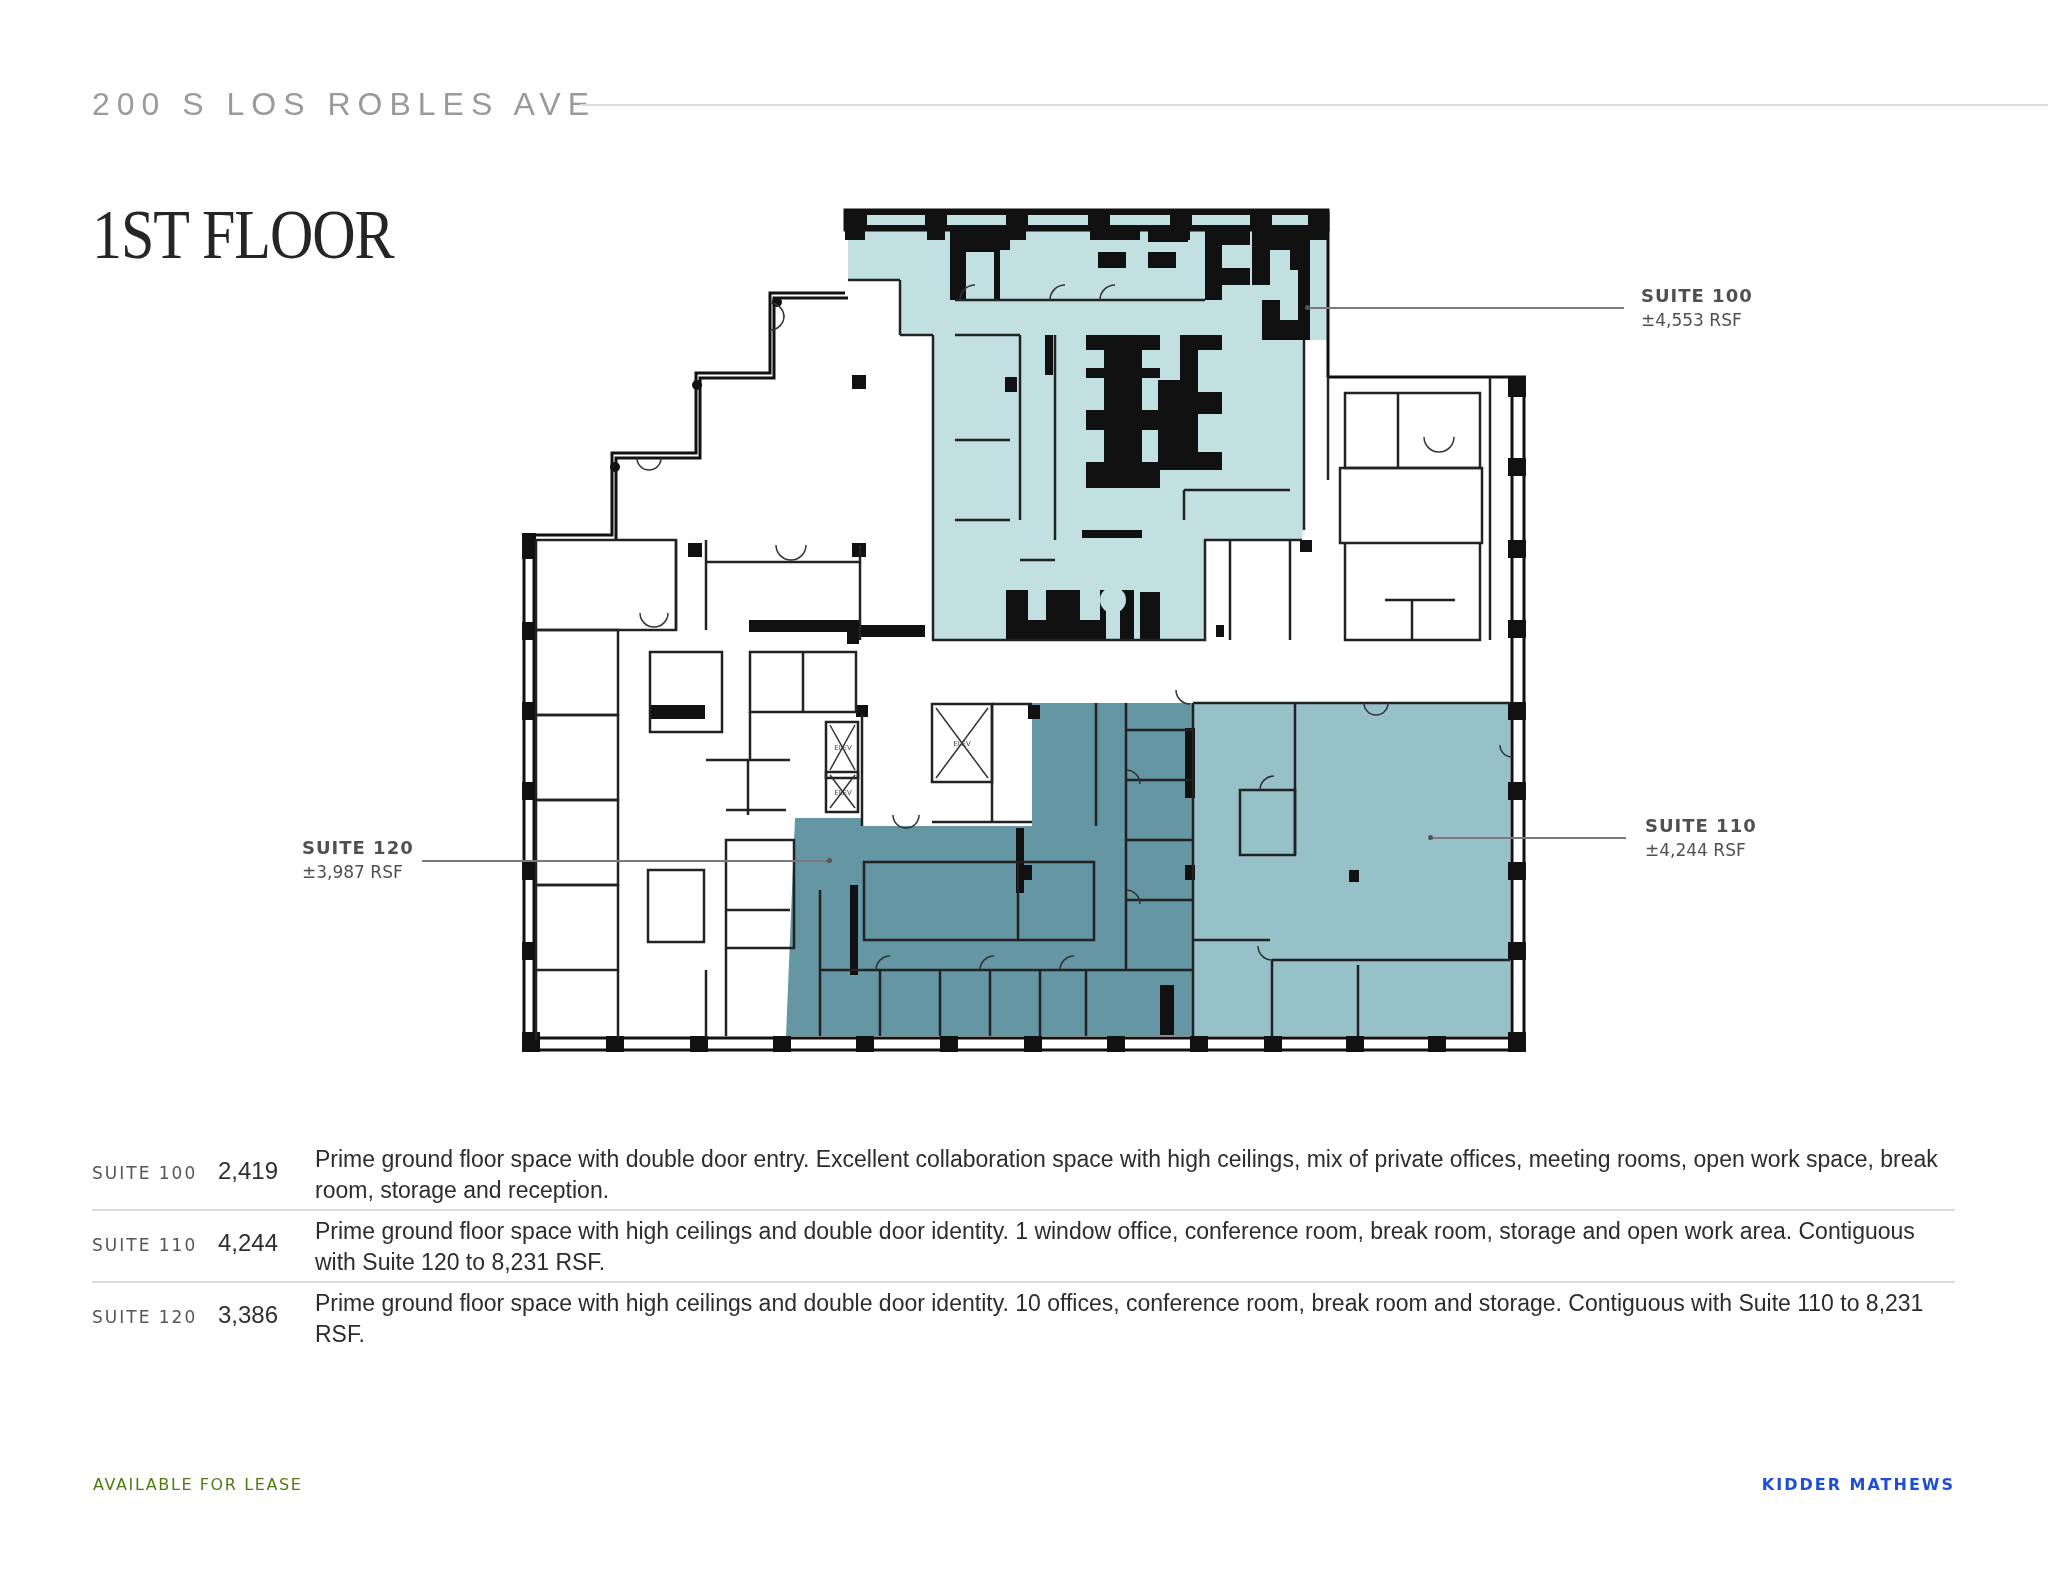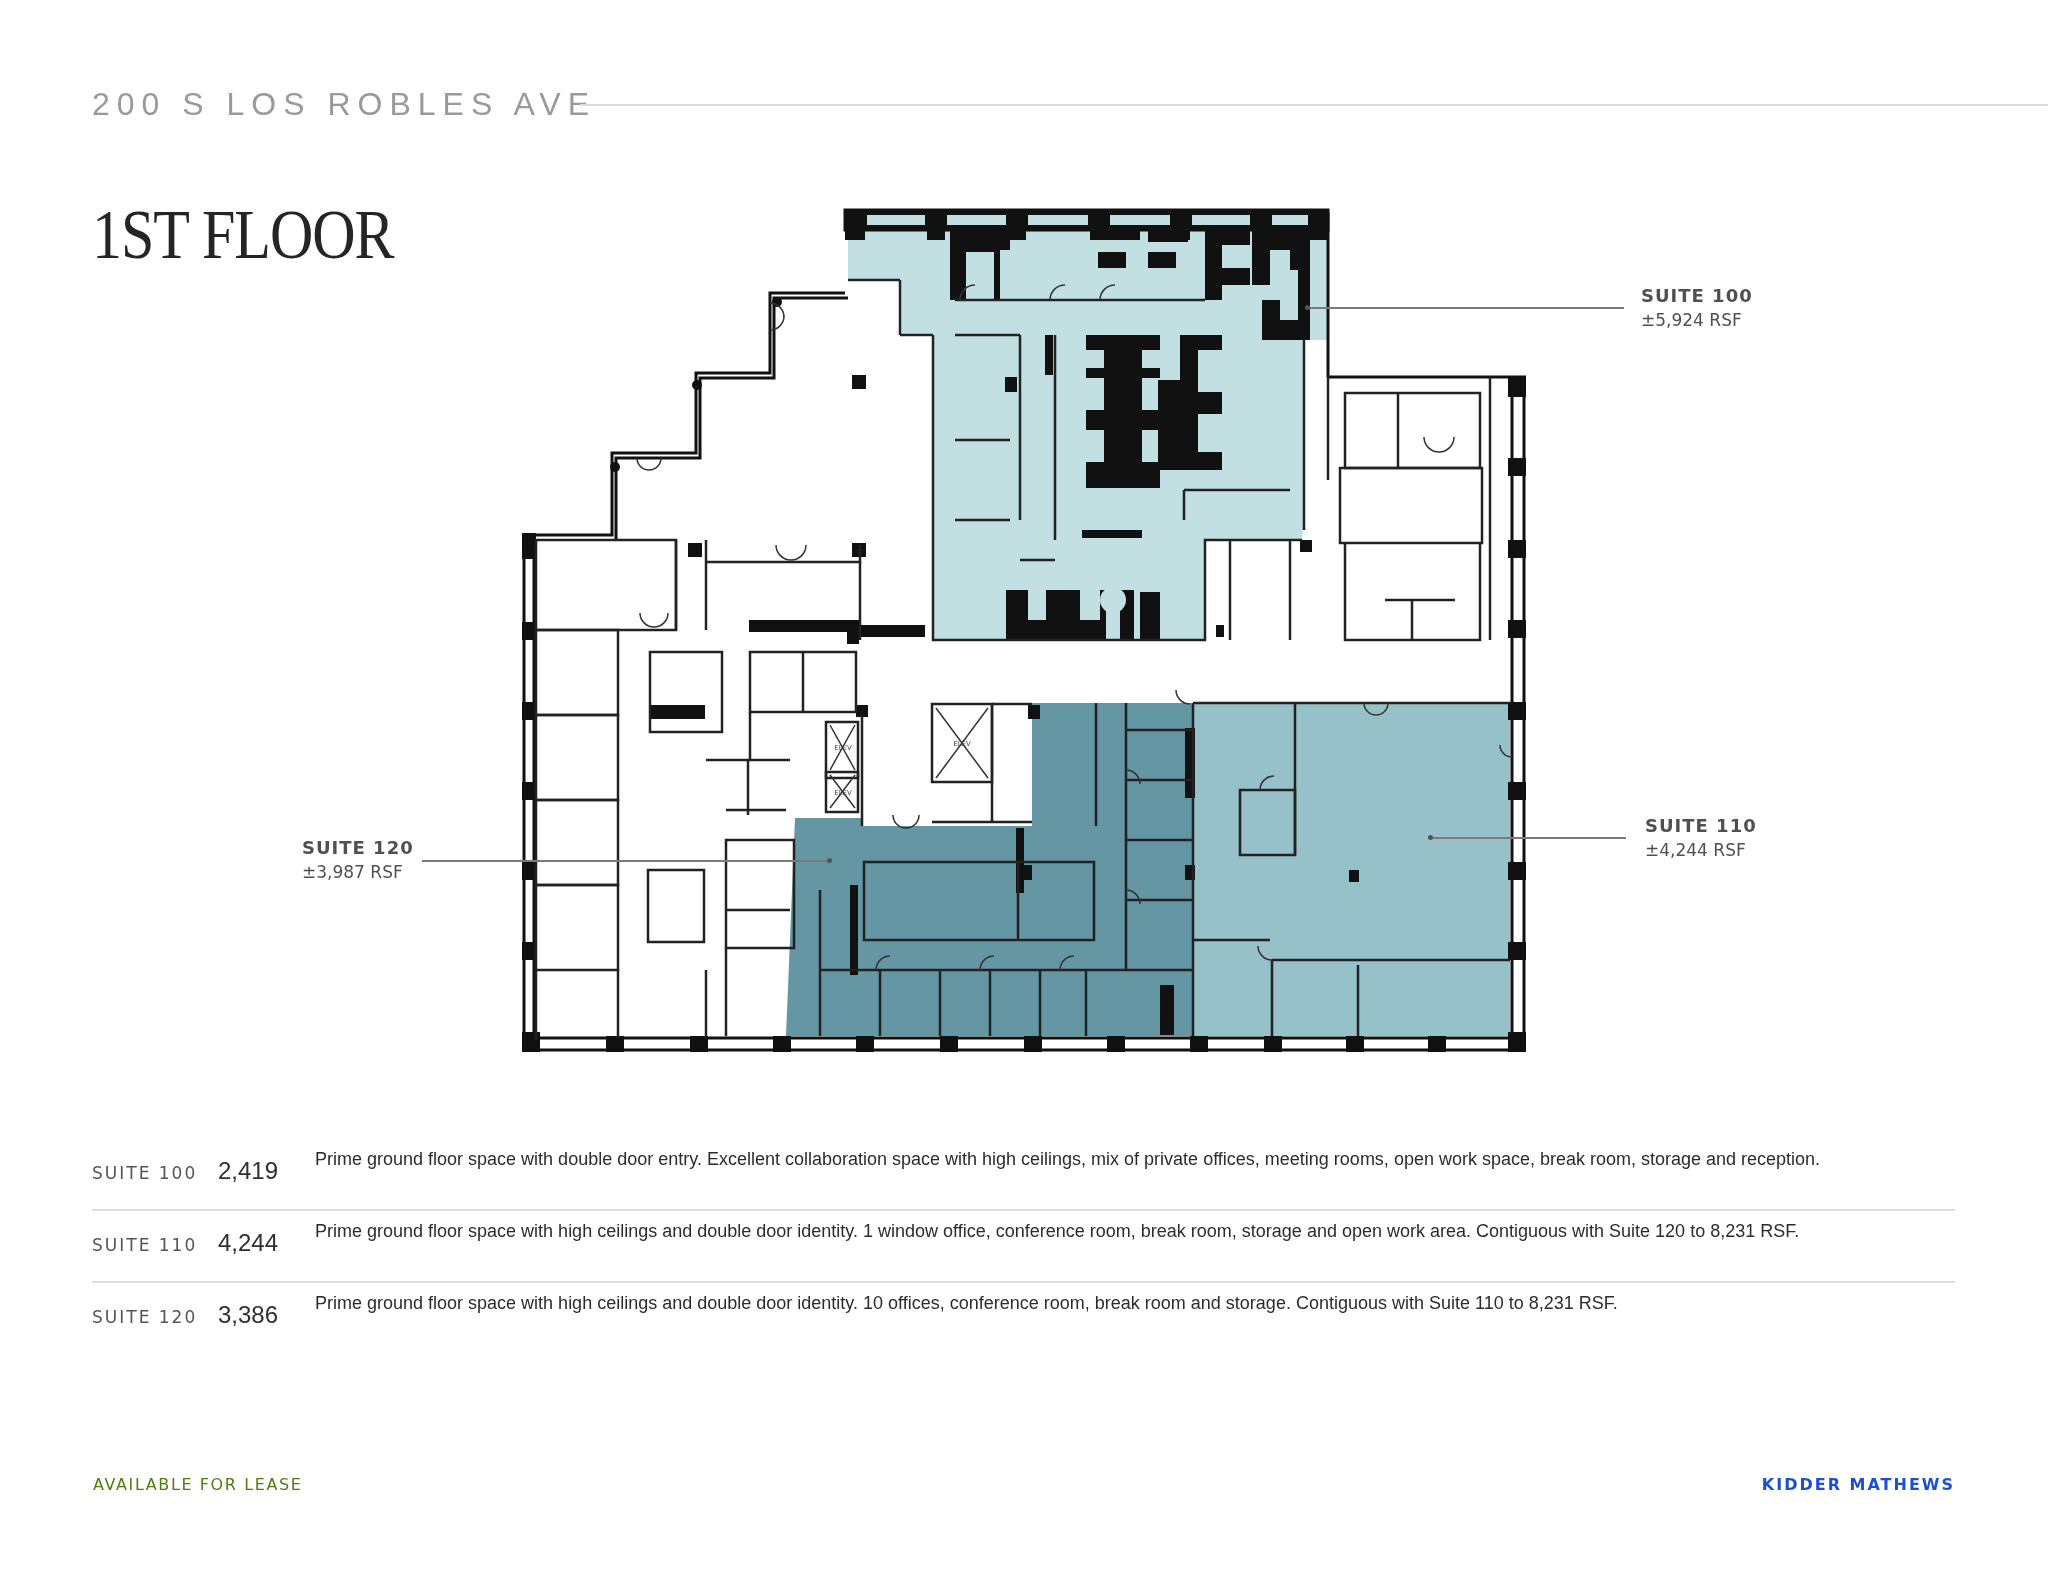--- a/index.html
+++ b/index.html
@@ -13,21 +13,21 @@
   .callout .rsf { font-size:17px; line-height:24px; white-space:nowrap; }
   .leader { position:absolute; height:2px; background:#7a7a7a; }
   .dot { position:absolute; width:5px; height:5px; border-radius:50%; background:#555; }
   .table { position:absolute; left:92px; top:1115px; width:1863px; }
   .thead { position:relative; height:40px; font-size:17px; font-weight:bold; color:#555; }
   .thead span { position:absolute; top:4px; }
   .row { position:relative; border-bottom:2px solid #dcdcdc; height:70px; }
   .row:last-child { border-bottom:none; }
   .row .suite { position:absolute; left:0; top:24px; font-size:17px; letter-spacing:2px; color:#555; }
   .row .rsf { position:absolute; left:126px; top:18px; font-family:"Liberation Sans", sans-serif; font-size:24px; color:#2f2f2f; }
-  .row .desc { position:absolute; left:223px; top:5px; width:1640px; font-family:"Liberation Sans", sans-serif; font-size:18px; line-height:31px; color:#2c2c2c; }
+  .row .desc { position:absolute; left:223px; top:5px; width:1640px; font-family:"Liberation Sans", sans-serif; font-size:23px; line-height:31px; color:#2c2c2c; }
   .footer-left { position:absolute; left:93px; top:1475px; font-size:16px; letter-spacing:1.6px; color:#4d7c0f; }
   .footer-right { position:absolute; right:93px; top:1475px; font-size:16px; font-weight:bold; letter-spacing:2px; color:#1d4ed8; }
 </style>
 </head>
 <body>
 
 <div class="address">200 S LOS ROBLES AVE</div>
 <div class="header-rule"></div>
 <div class="floor-title">1ST FLOOR</div>
 
@@ -281,21 +281,21 @@
     <path d="M1260 790 A14 14 0 0 1 1274 776"></path>
     <path d="M1272 960 A14 14 0 0 1 1258 946"></path>
     <path d="M1500 745 A12 12 0 0 0 1512 757"></path>
   </g>
 </svg>
 
 <div class="leader" style="left:1308px; top:307px; width:316px;"></div>
 <div class="dot" style="left:1305px; top:305px;"></div>
 <div class="callout" style="left:1641px; top:284px;">
   <div class="name">SUITE 100</div>
-  <div class="rsf">±5,924 RSF</div>
+  <div class="rsf">±4,553 RSF</div>
 </div>
 
 <div class="leader" style="left:1430px; top:837px; width:196px;"></div>
 <div class="dot" style="left:1428px; top:835px;"></div>
 <div class="callout" style="left:1645px; top:814px;">
   <div class="name">SUITE 110</div>
   <div class="rsf">±4,244 RSF</div>
 </div>
 
 <div class="leader" style="left:422px; top:860px; width:408px;"></div>

